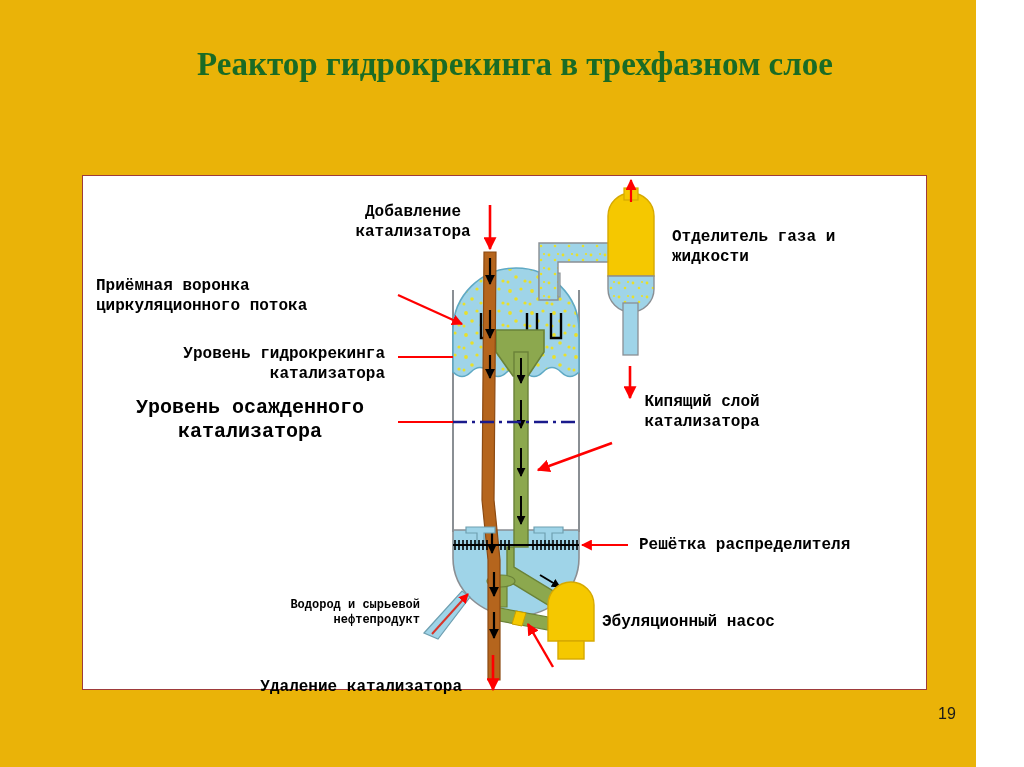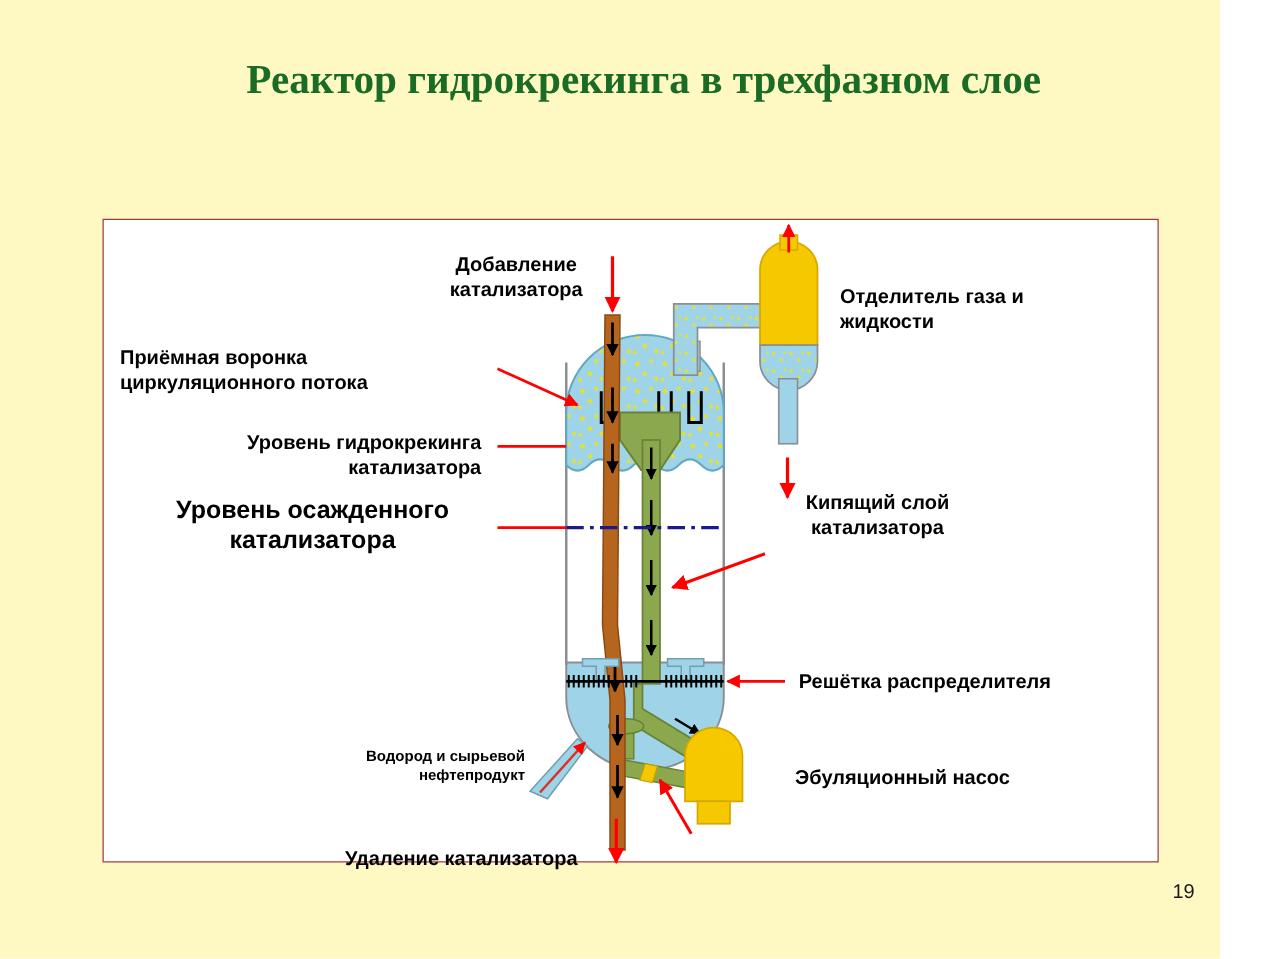--- a/index.html
+++ b/index.html
@@ -12,21 +12,21 @@
     height: 767px;
     position: relative;
     overflow: hidden;
     font-family: "Liberation Sans", sans-serif;
   }
   #slide {
     position: absolute;
     left: 0; top: 0;
     width: 976px;
     height: 767px;
-    background: #fef9c3;
+    background: #eab308;
   }
   #title {
     position: absolute;
     left: 80px;
     top: 44px;
     width: 870px;
     text-align: center;
     font-family: "Liberation Serif", serif;
     font-weight: bold;
     font-size: 33px;
@@ -47,21 +47,21 @@
   #page-num {
     position: absolute;
     left: 938px;
     top: 705px;
     font-family: "Liberation Sans", sans-serif;
     font-size: 16px;
     color: #1a1a1a;
   }
   .lbl {
     position: absolute;
-    font-family: Liberation Sans, sans-serif;
+    font-family: Liberation Mono, monospace;
     font-weight: bold;
     color: #000000;
     line-height: 1.22;
     white-space: pre-line;
   }
   #svg-diagram {
     position: absolute;
     left: 0; top: 0;
     width: 1024px;
     height: 767px;
@@ -260,18 +260,18 @@
   <div class="lbl" style="left:602px; top:393px; width:200px; font-size:16px; text-align:center;">Кипящий слой
 катализатора</div>
 
   <div class="lbl" style="left:639px; top:536px; width:280px; font-size:16px; text-align:left;">Решётка распределителя</div>
 
   <div class="lbl" style="left:180px; top:598px; width:240px; font-size:12px; text-align:right;">Водород и сырьевой
 нефтепродукт</div>
 
   <div class="lbl" style="left:200px; top:658px; width:262px; font-size:16px; text-align:right;margin-top:20px;">Удаление катализатора</div>
 
-  <div class="lbl" style="left:602px; top:613px; width:240px; font-size:16px; text-align:center;">Эбуляционный насос</div>
+  <div class="lbl" style="left:602px; top:613px; width:240px; font-size:16px; text-align:left;">Эбуляционный насос</div>
 
 
   <div id="page-num">19</div>
 
 </div>
 
 </body></html>

